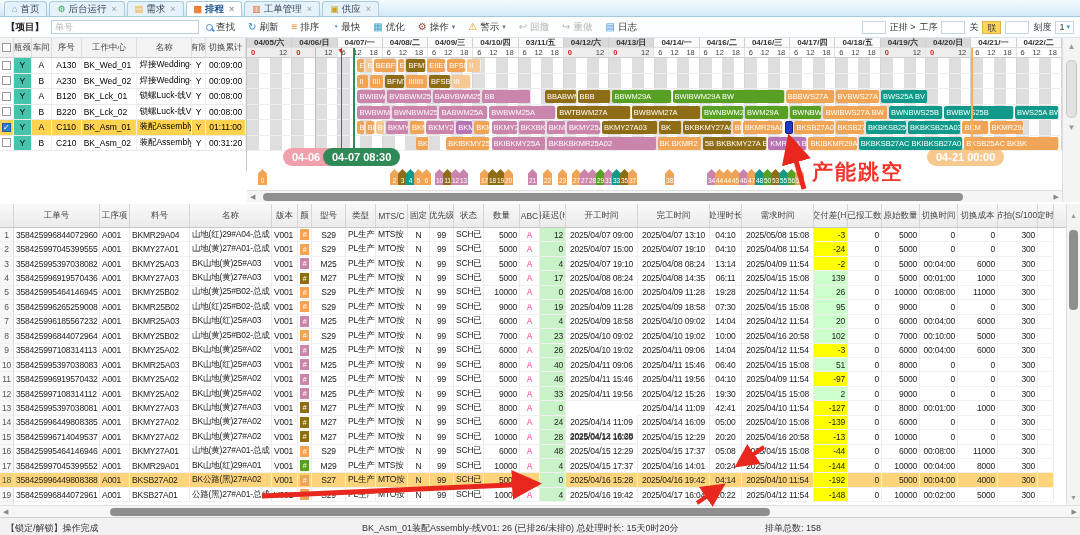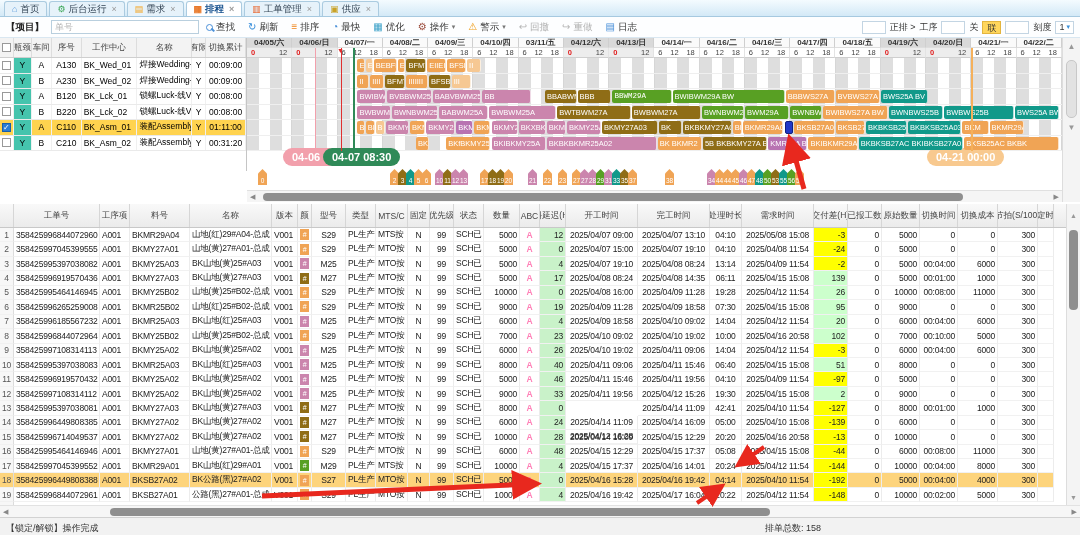--- a/index.html
+++ b/index.html
@@ -408,21 +408,21 @@
           <div class="gbar" style="left: 182.017px; width: 21.6389px; background: rgb(143, 109, 22);">BFSBB</div>
           <div class="gbar" style="left: 204.656px; width: 19.8278px; background: rgb(246, 200, 147);">III</div>
         </div>
         <div class="grow">
           <div class="gbar" style="left: 110.478px; width: 28.8833px; background: rgb(203, 133, 173);">BWIBWM25B</div>
           <div class="gbar" style="left: 140.361px; width: 44.2778px; background: rgb(203, 133, 173);">BVBBWM25A</div>
           <div class="gbar" style="left: 185.639px; width: 48.8056px; background: rgb(203, 133, 173);">BABVBWM25ABWBV</div>
           <div class="gbar" style="left: 235.444px; width: 48.3528px; background: rgb(203, 133, 173);">BB</div>
           <div class="gbar" style="left: 297.928px; width: 31.6px; background: rgb(143, 109, 22);">BBABWM27A</div>
           <div class="gbar" style="left: 330.528px; width: 33.8639px; background: rgb(143, 109, 22);">BBB</div>
-          <div class="gbar" style="left: 365.392px; width: 60px; background: rgb(88, 160, 35); font-family: Liberation Mono, monospace;">BBWM29A</div>
+          <div class="gbar" style="left: 365.392px; width: 60px; background: rgb(88, 160, 35);">BBWM29A</div>
           <div class="gbar" style="left: 425.611px; width: 112.194px; background: rgb(88, 160, 35);">BWIBWM29A BW</div>
           <div class="gbar" style="left: 538.806px; width: 48.8056px; background: rgb(240, 164, 85);">BBBWS27A</div>
           <div class="gbar" style="left: 588.611px; width: 44.2778px; background: rgb(240, 164, 85);">BVBWS27A BV</div>
           <div class="gbar" style="left: 633.889px; width: 47.4472px; background: rgb(17, 153, 138);">BWS25A BV</div>
         </div>
         <div class="grow">
           <div class="gbar" style="left: 110.478px; width: 33.4111px; background: rgb(203, 133, 173);">BWBWM25B</div>
           <div class="gbar" style="left: 144.889px; width: 46.5417px; background: rgb(203, 133, 173);">BWNBWM25A</div>
           <div class="gbar" style="left: 192.431px; width: 48.8056px; background: rgb(203, 133, 173);">BABWM25A</div>
           <div class="gbar" style="left: 242.236px; width: 66.9167px; background: rgb(203, 133, 173);">BWBWM25A</div>
@@ -1189,23 +1189,25 @@
   </div>
 
   <div class="thscroll">
     <span class="scroll-arrow" style="left:3px">◀</span>
     <div class="thumb-h" style="left:110px;width:660px"></div>
     <span class="scroll-arrow" style="right:3px">▶</span>
   </div>
 
   <div class="statusbar">
     <span class="sb" style="left:6px">【锁定/解锁】操作完成</span>
+    <span class="sb" style="left:362px">BK_Asm_01装配Assembly-线V01: 26 (已排26/未排0) 总处理时长: 15天0时20分</span>
     <span class="sb" style="left:765px">排单总数: 158</span>
   </div>
 
+  <div class="capgap" style="left: 812px; top: 158px;">产能跳空</div>
 
   <svg class="overlay" id="overlay" width="1080" height="535">
     <defs>
       <marker id="ah" markerWidth="6" markerHeight="6" refX="4" refY="3" orient="auto">
         <path d="M0,0 L6,3 L0,6 Z" fill="#e8281e"></path>
       </marker>
     </defs>
   <line x1="804" y1="189" x2="791" y2="143" stroke="#e8281e" stroke-width="5" marker-end="url(#ah)"></line>
       <line x1="262" y1="496" x2="532" y2="484" stroke="#e8281e" stroke-width="5" marker-end="url(#ah)"></line>
       <line x1="764" y1="447" x2="741" y2="463" stroke="#e8281e" stroke-width="4" marker-end="url(#ah)"></line>

